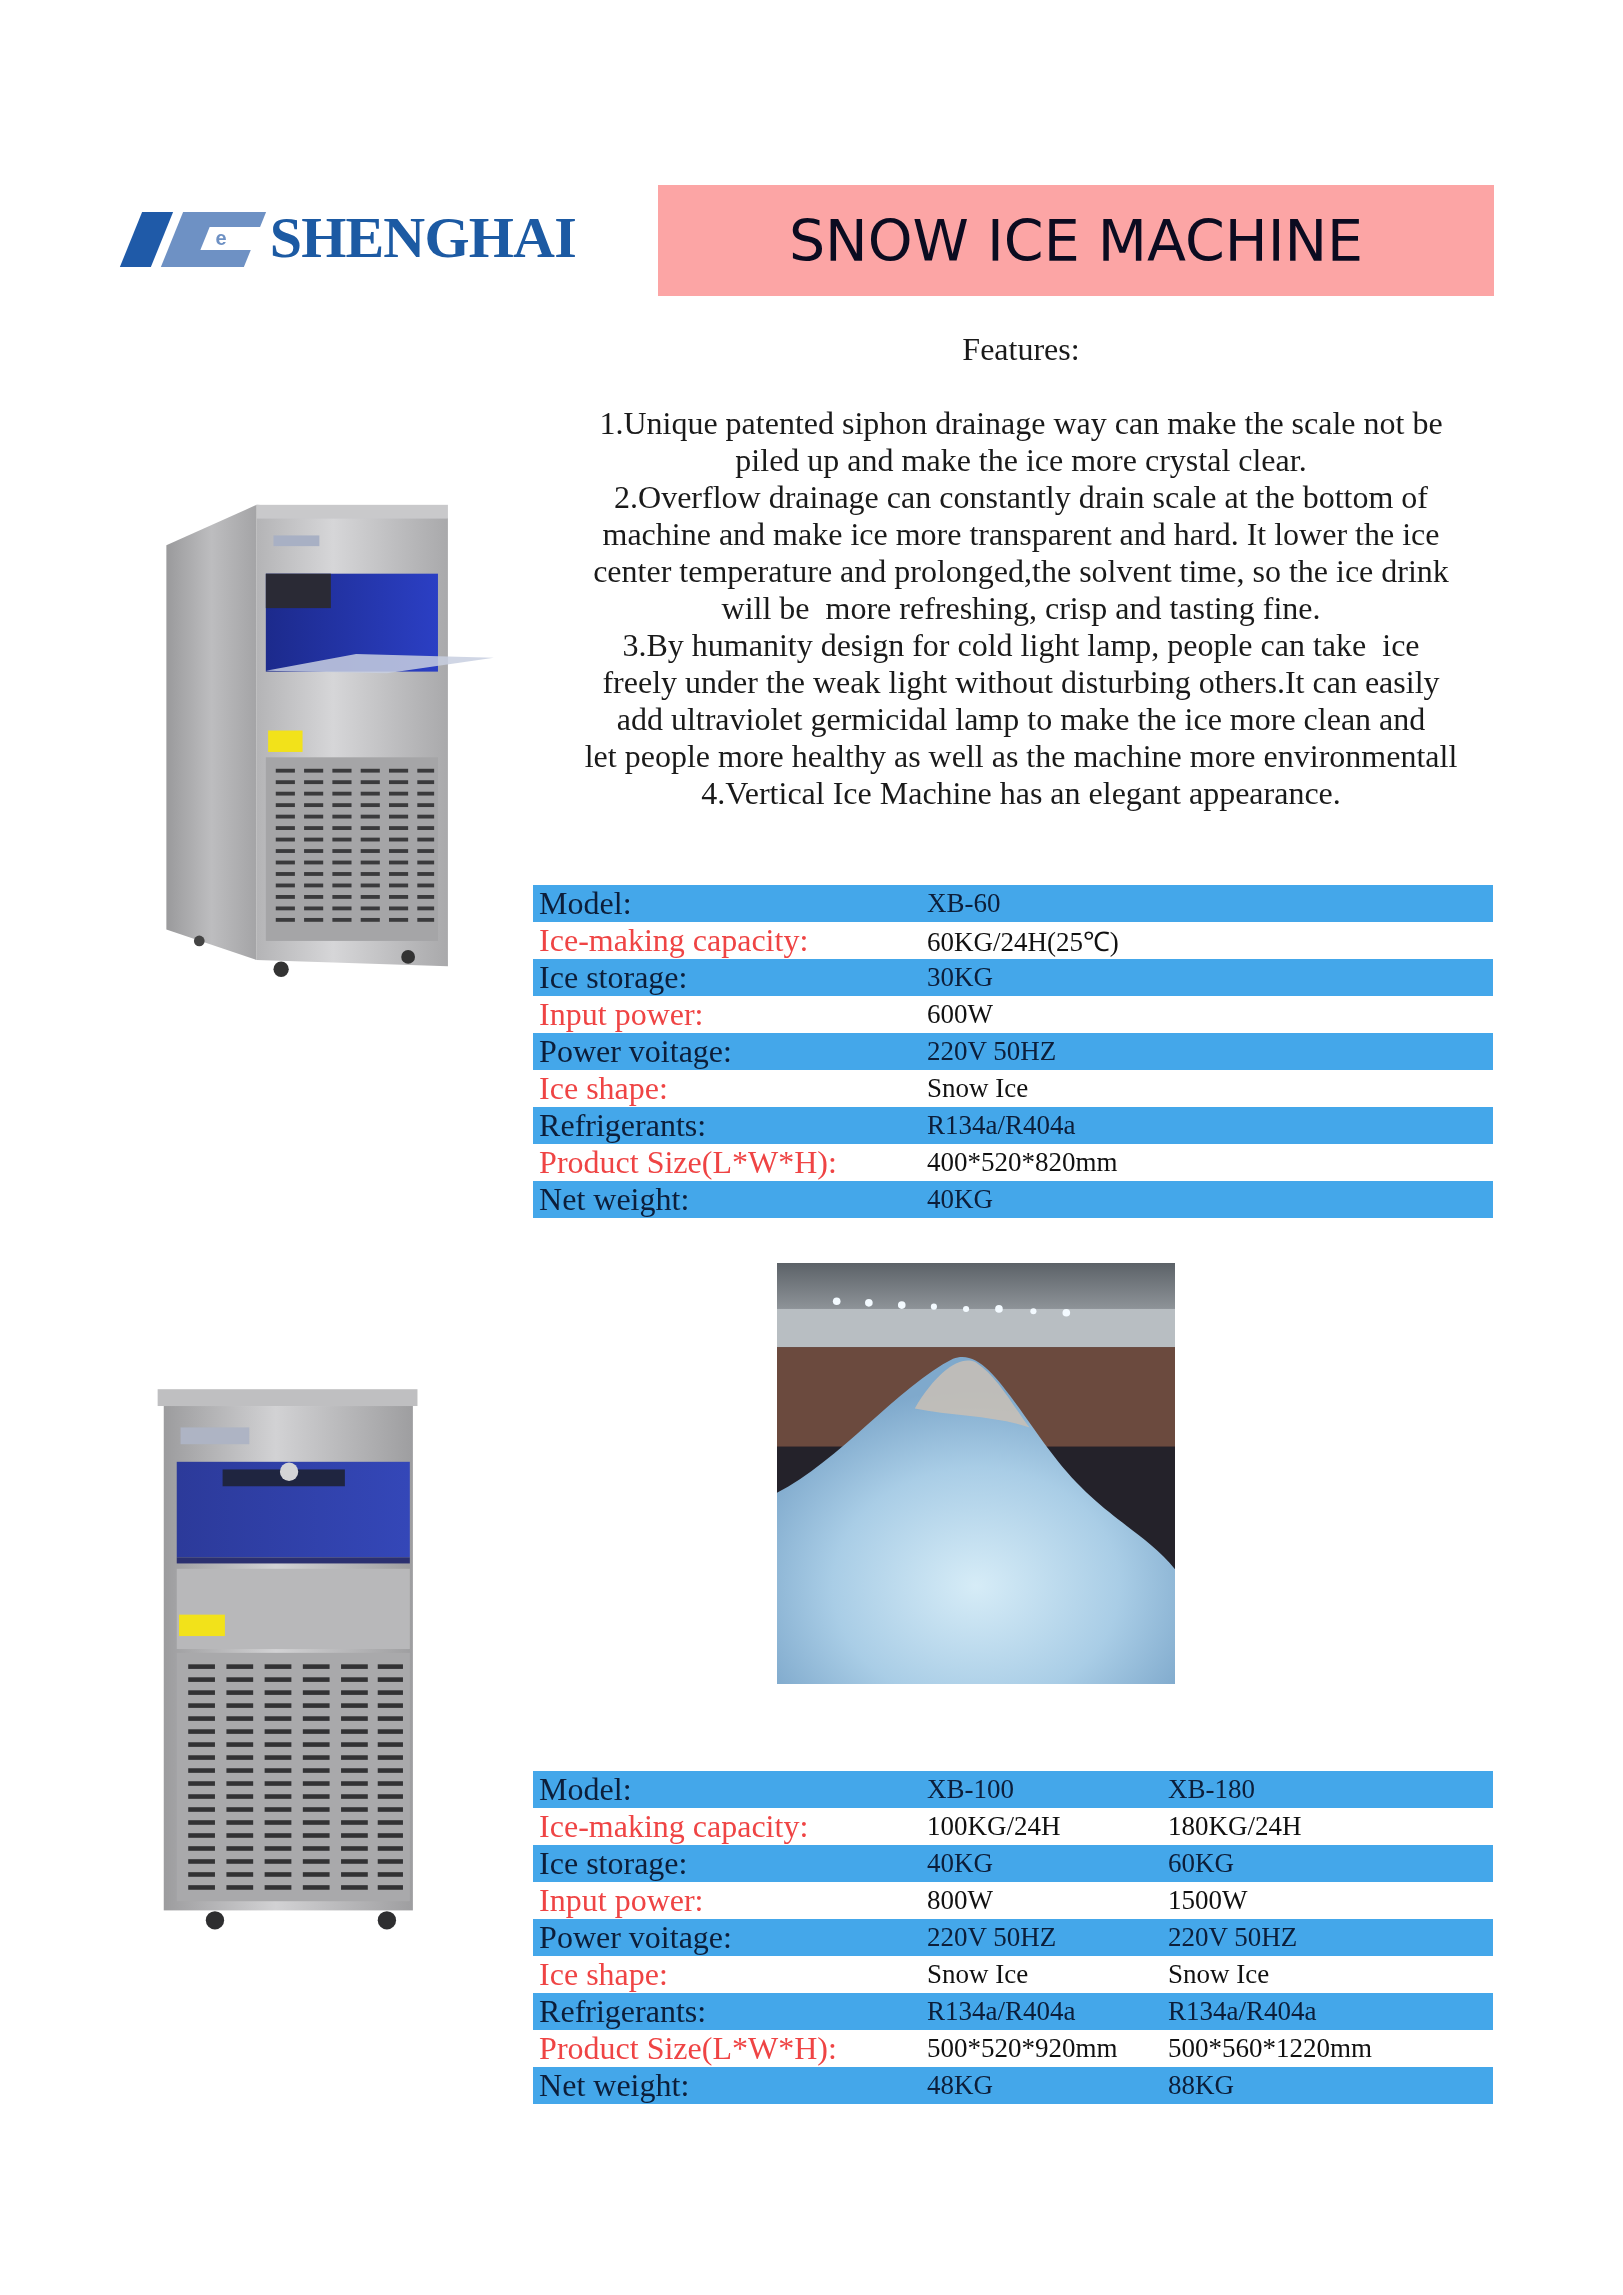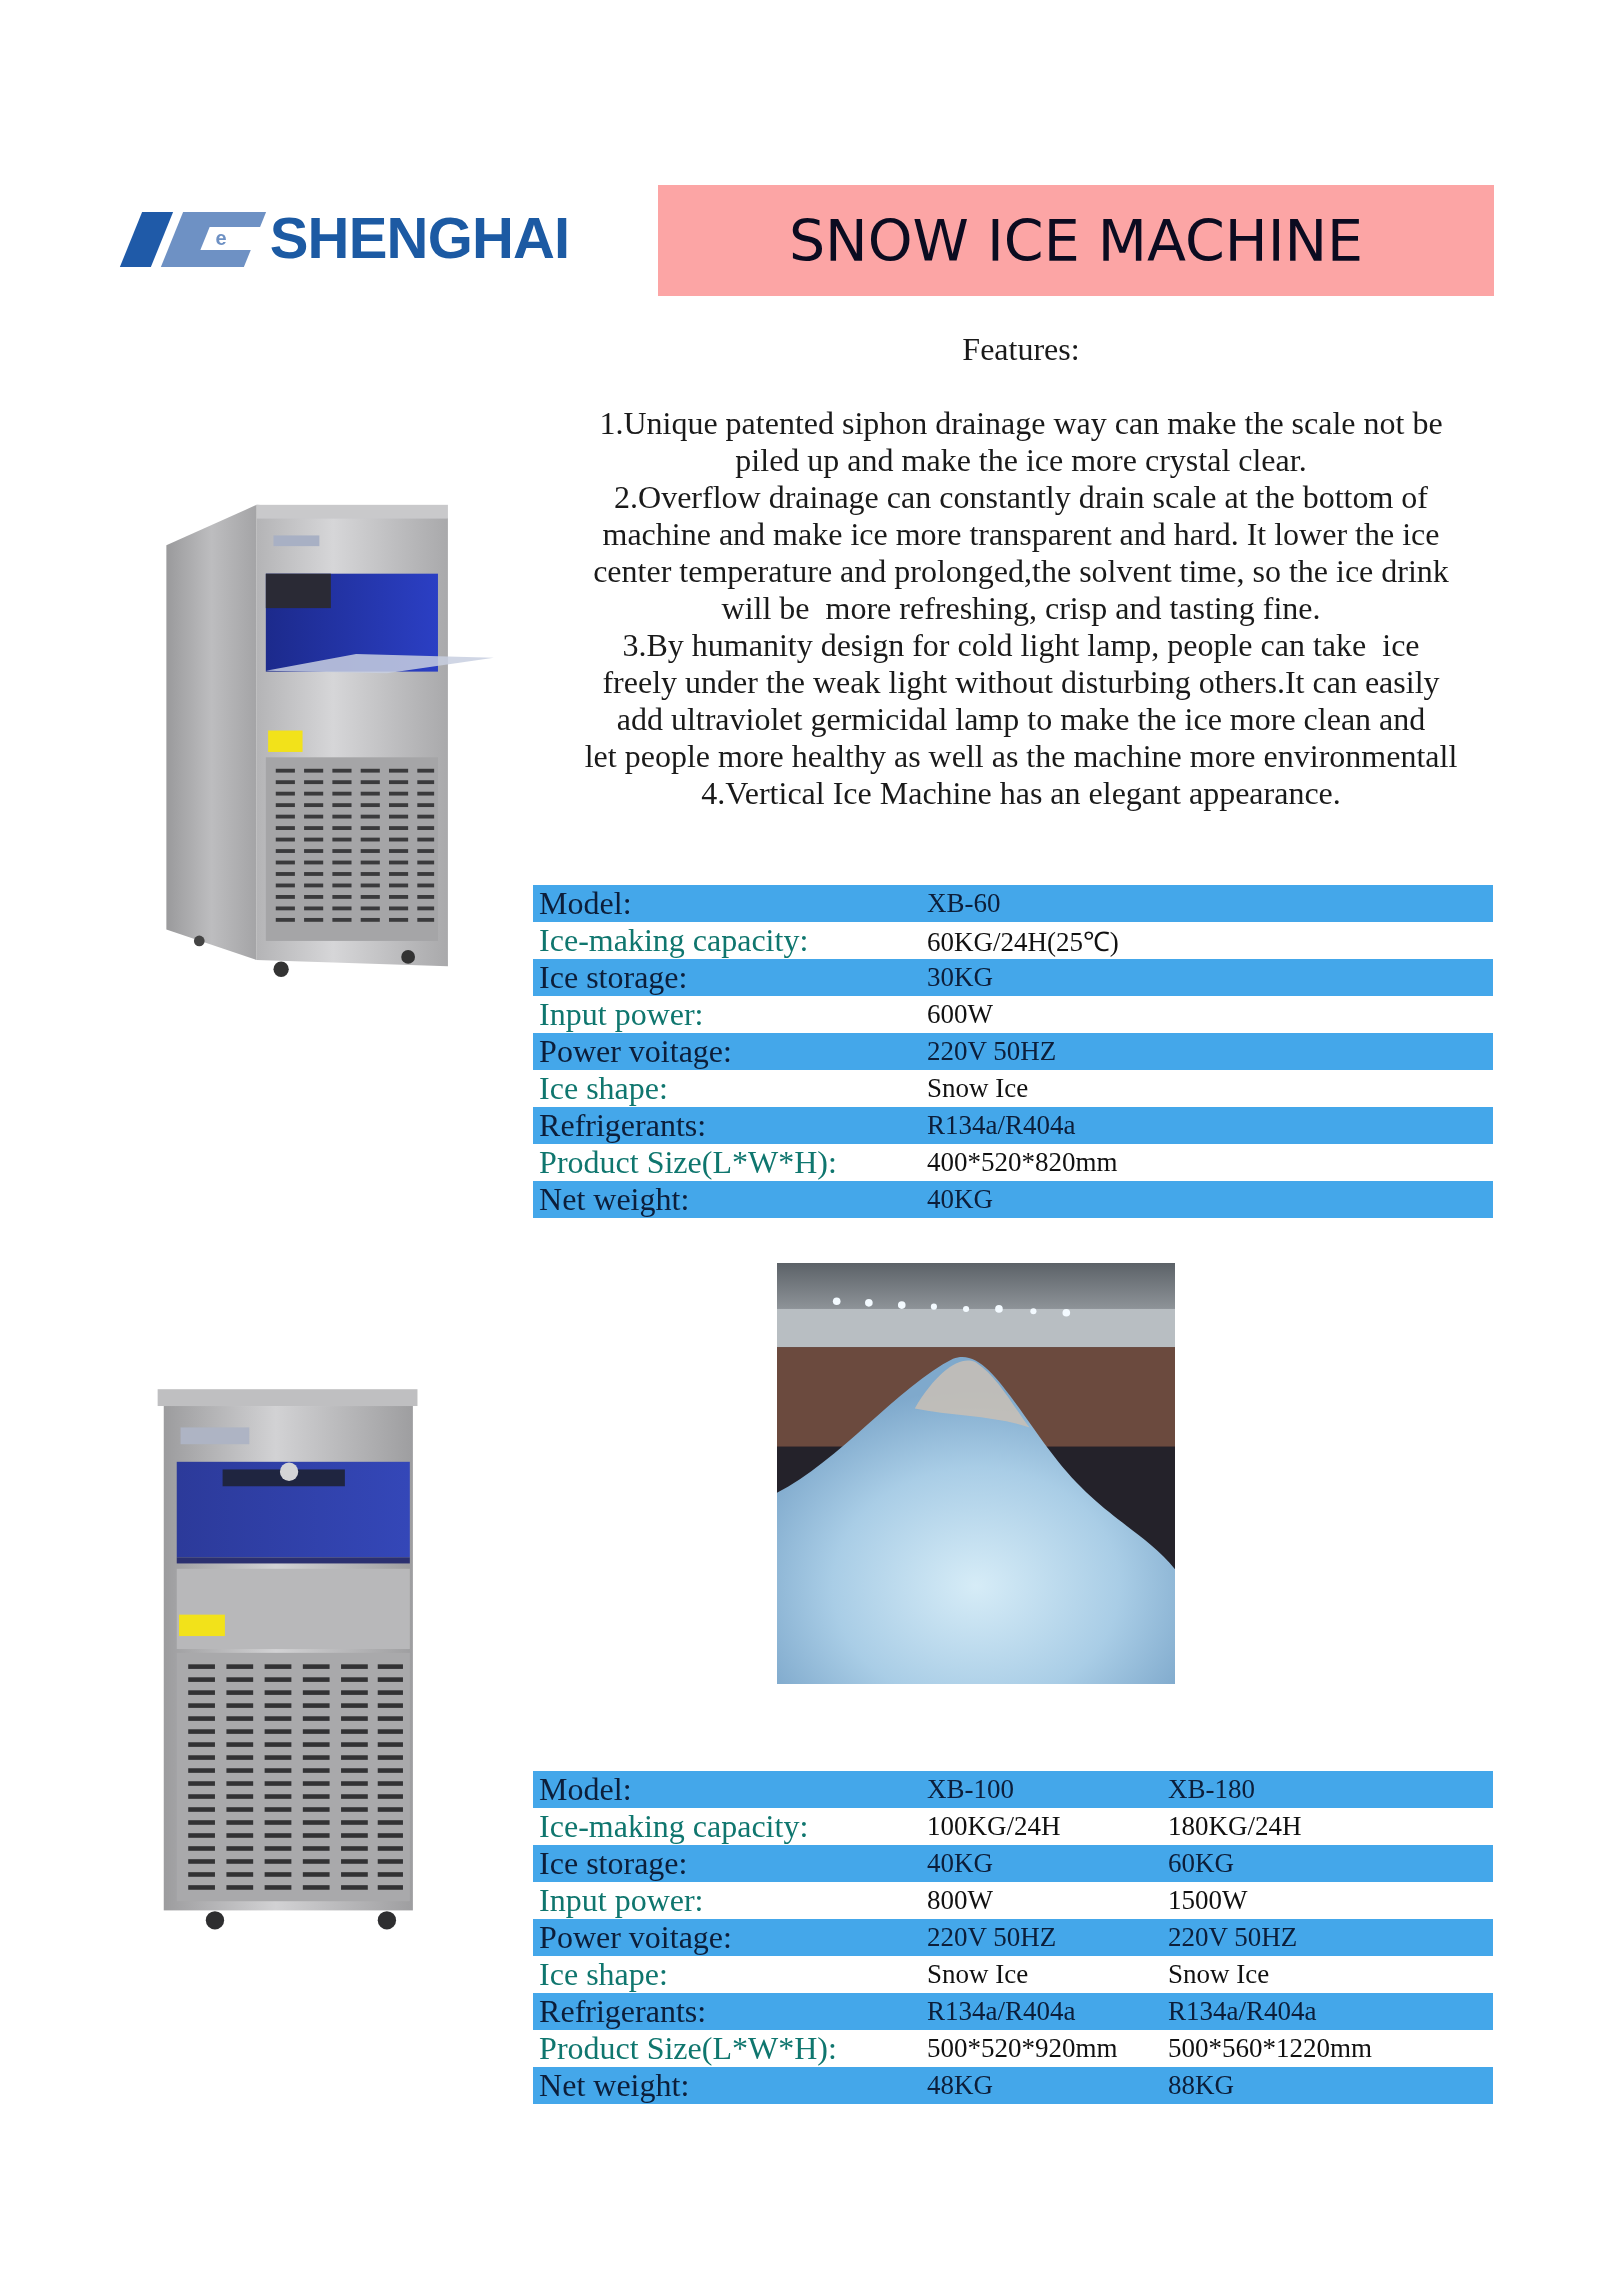--- a/index.html
+++ b/index.html
@@ -5,35 +5,35 @@
   html, body { margin: 0; padding: 0; background: #ffffff; }
   body { width: 1624px; height: 2295px; position: relative; overflow: hidden; font-family: "Liberation Serif", serif; color: #111; }
 
   
   .logo { position: absolute; left: 125px; top: 203px; width: 459px; height: 69px; display: flex; align-items: center; }
   .logo-mark { position: relative; width: 134px; height: 61px; }
   .logo-mark .bar1 { position: absolute; left: 6.1px; top: 4.6px; width: 31px; height: 55px; background: #1f5aa8; transform: skewX(-22deg); }
   .logo-mark .bar2 { position: absolute; left: 47px; top: 4.6px; width: 83px; height: 55px; background: #6e91c4; transform: skewX(-22deg); }
   .logo-mark .bar2-cut { position: absolute; left: 80px; top: 20px; width: 54px; height: 23px; background: #fff; transform: skewX(-22deg); }
   .logo-mark .e-glyph { position: absolute; left: 83px; top: 21.4px; width: 26px; height: 20px; color: #6e91c4; font-family: "Liberation Sans", sans-serif; font-weight: bold; font-size: 20px; line-height: 20px; text-align: center; }
-  .logo-text { font-family: Liberation Sans, sans-serif; font-weight: bold; font-size: 58px; color: #1c5aa3; letter-spacing: -0.8px; margin-left: 10.7px; line-height: 69px; }
+  .logo-text { font-family: Liberation Serif, serif; font-weight: bold; font-size: 58px; color: #1c5aa3; letter-spacing: -0.8px; margin-left: 10.7px; line-height: 69px; }
 
   .title-banner { position: absolute; left: 658px; top: 185px; width: 836px; height: 111px; background: #fca5a5; display: flex; align-items: center; justify-content: center; }
   .title-banner span { font-family: "DejaVu Sans", sans-serif; font-size: 57px; color: #0b0b20; letter-spacing: 0px; }
 
   
   .features { position: absolute; left: 539px; top: 331px; width: 964px; font-size: 32px; line-height: 37px; color: #1a1a1a; }
   .features .heading { margin-bottom: 37px; }
   .features p { margin: 0; white-space: pre-wrap; text-align: center; }
 
   
   .spec { position: absolute; left: 533px; width: 960px; }
   .spec .row { height: 37px; display: flex; align-items: center; position: relative; }
   .spec .row.band { background: #44a7ea; }
-  .spec .label { position: absolute; left: 6.1px; font-size: 32px; color: #0f766e; }
+  .spec .label { position: absolute; left: 6.1px; font-size: 32px; color: #ef4444; }
   .spec .row.band .label, .spec .row.band .val { color: #0c1e3a; }
   .spec .val { position: absolute; font-size: 27px; color: #111; }
   .spec .val.c1 { left: 394px; }
   .spec .val.c2 { left: 635px; }
   .spec1 { top: 885px; }
   .spec2 { top: 1771px; }
 
   
   .img-machine1 { position: absolute; left: 157px; top: 501px; width: 337px; height: 482px; }
   .img-machine2 { position: absolute; left: 150px; top: 1385px; width: 269px; height: 551px; }

